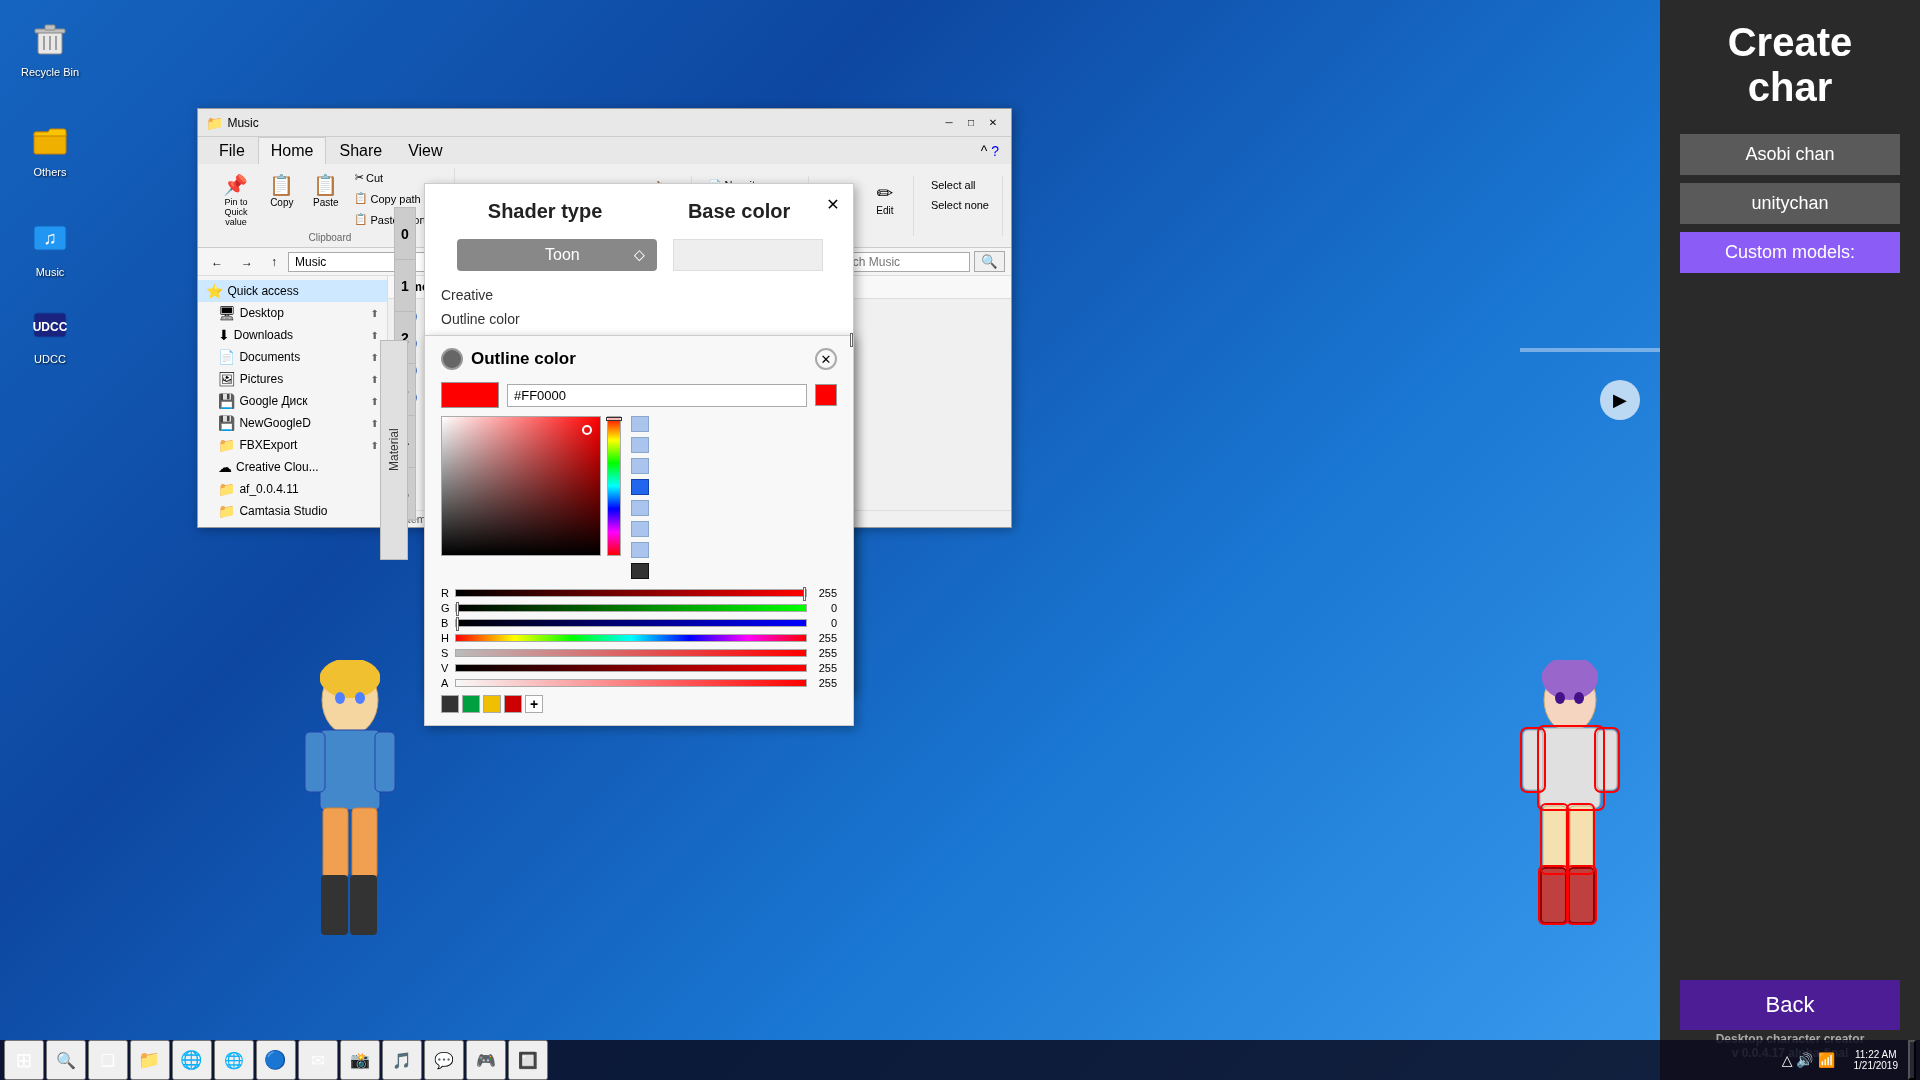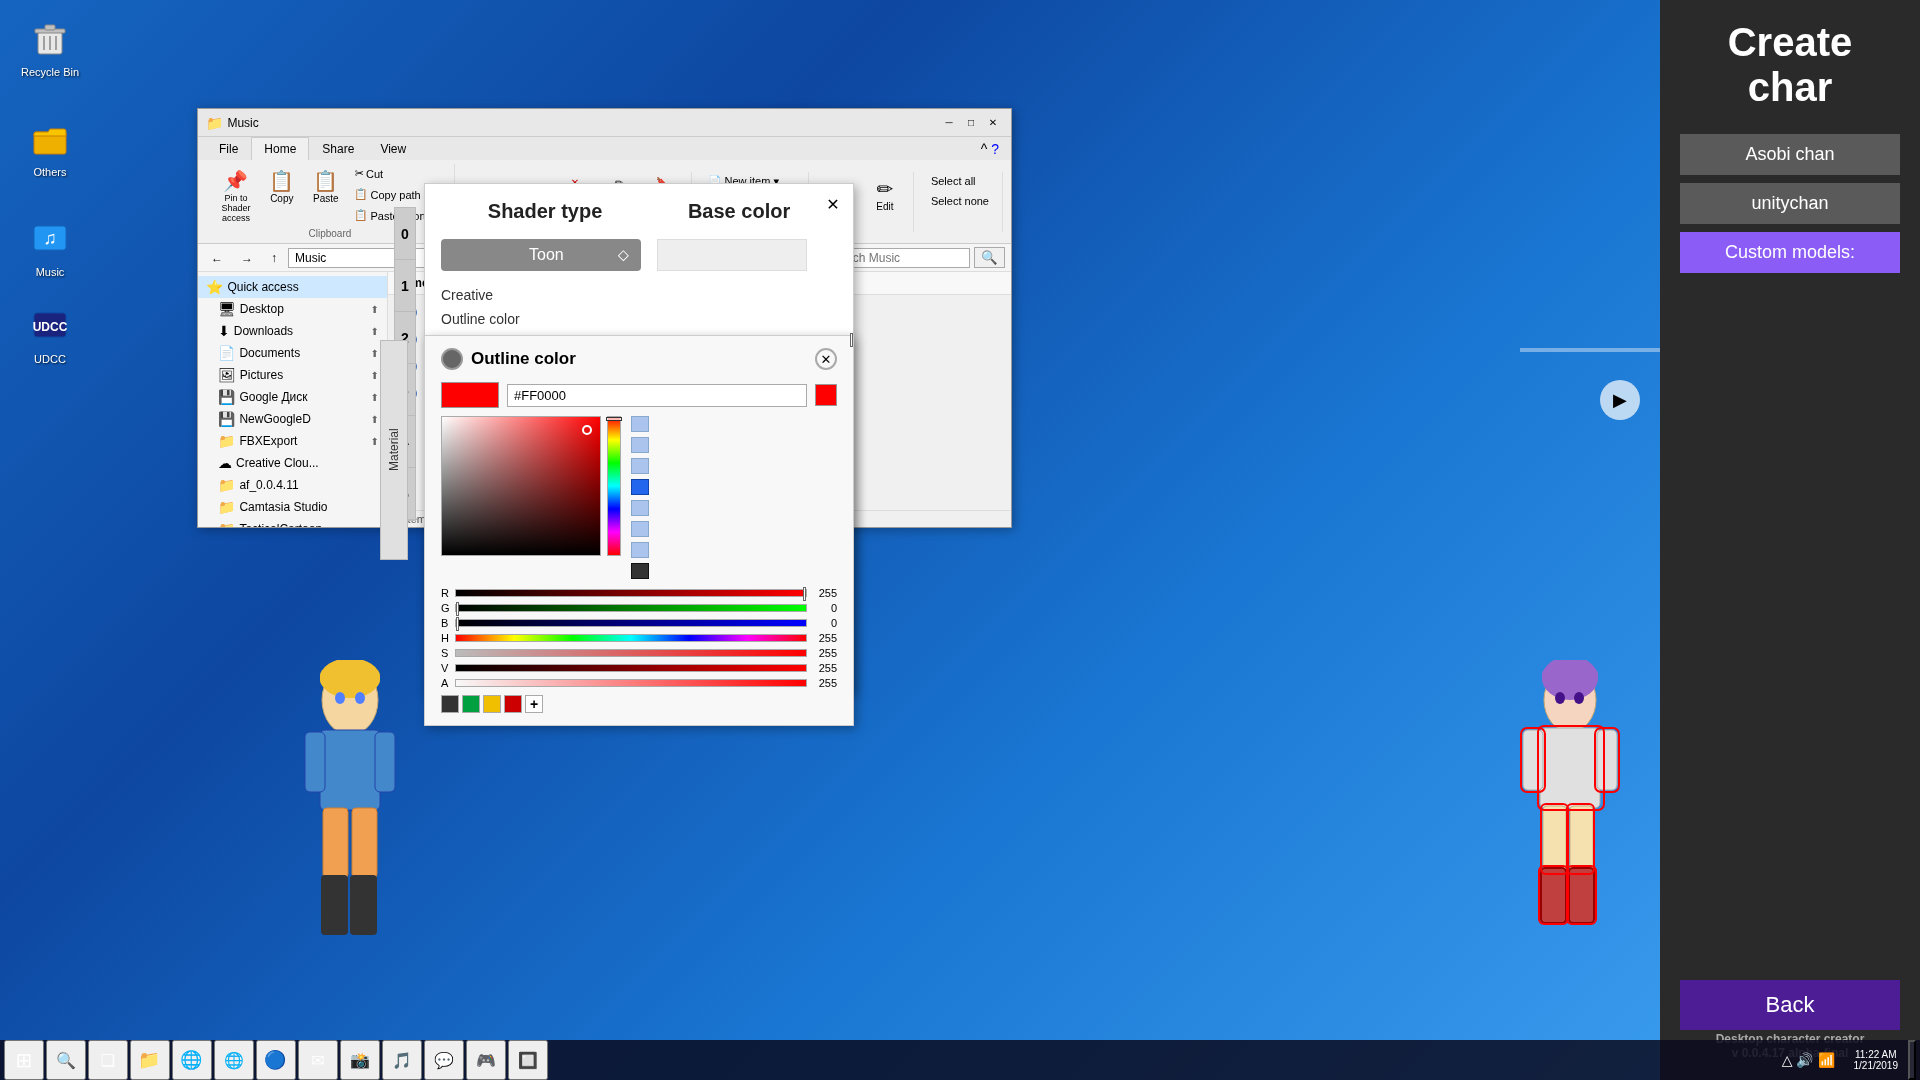--- a/index.html
+++ b/index.html
@@ -132,21 +132,21 @@
       border-bottom: 1px solid #ccc;
     }
     .ribbon-tabs {
       display: flex;
       gap: 0;
       padding: 0 8px;
       background: #e8e8e8;
     }
     .ribbon-tab {
       padding: 4px 12px;
-      font-size: 12px;
+      font-size: 16px;
       cursor: pointer;
       border: 1px solid transparent;
       border-bottom: none;
     }
     .ribbon-tab.active {
       background: #f0f0f0;
       border-color: #ccc;
       border-bottom-color: #f0f0f0;
     }
     .ribbon-content {
@@ -360,20 +360,21 @@
     .shader-dropdown {
       display: flex;
       align-items: center;
       background: #888;
       color: white;
       padding: 6px 12px;
       border-radius: 4px;
       width: 200px;
       justify-content: space-between;
       cursor: pointer;
+      margin-left: 16px;
     }
     .color-box-empty {
       width: 150px;
       height: 32px;
       background: #eee;
       border: 1px solid #ddd;
     }
     .shader-props {
       padding: 8px 16px;
       display: flex;
@@ -599,21 +600,21 @@
         <button style="border:none;background:transparent;cursor:pointer;font-size:14px;color:blue">?</button>
       </div>
     </div>
     <div class="ribbon-content">
 
       <div class="ribbon-group">
         <div class="ribbon-group-buttons">
 
           <div class="ribbon-btn">
             <span class="icon">📌</span>
-            <span style="font-size:9px;text-align:center">Pin to Shader access</span>
+            <span style="font-size:9px;text-align:center">Pin to Quick value</span>
           </div>
 
           <div class="ribbon-btn">
             <span class="icon">📋</span>
             <span>Copy</span>
           </div>
 
           <div class="ribbon-btn">
             <span class="icon">📋</span>
             <span>Paste</span>

